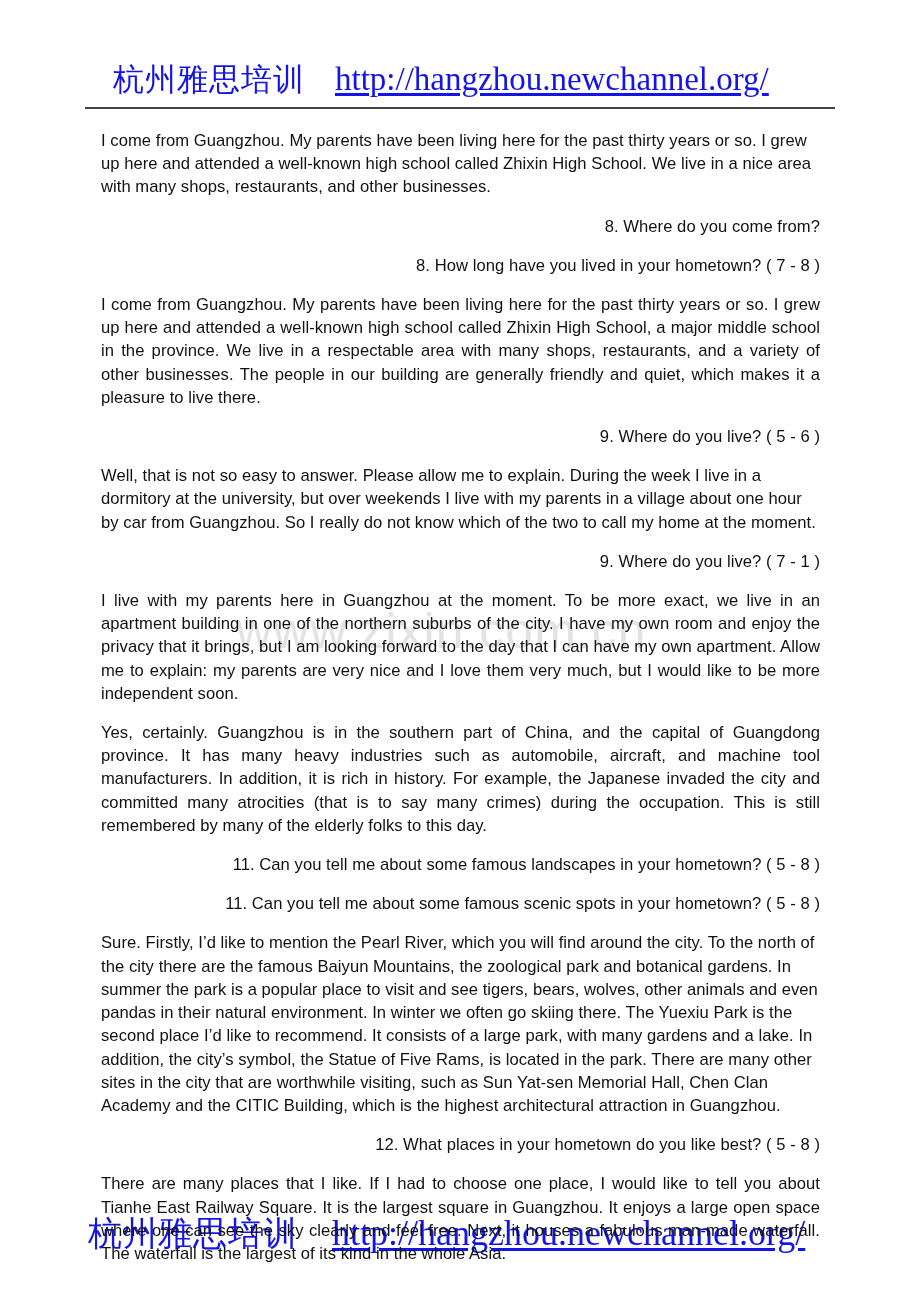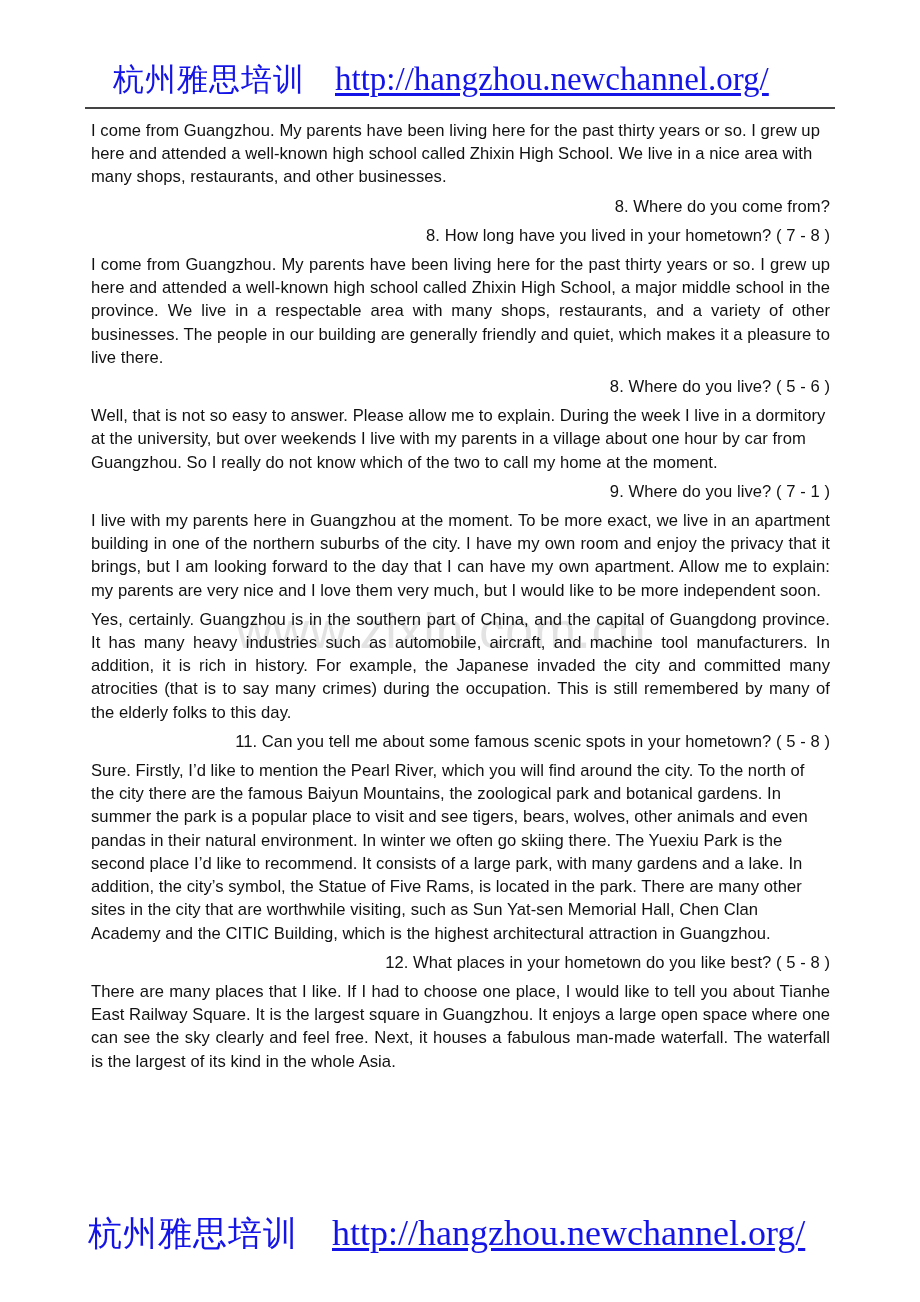--- a/index.html
+++ b/index.html
@@ -85,21 +85,21 @@
     position: absolute;
     left: 85px;
     top: 113px;
     width: 751px;
     z-index: 2;
   }
   .line, .para {
     font-size: 16.6px;
     line-height: 23.2px;
     color: #111111;
-    margin: 6px;
+    margin: 16px;
     letter-spacing: 0.05px;
   }
   .para.justify {
     text-align: justify;
     text-align-last: left;
   }
   .para.leftalign {
     text-align: left;
   }
   .line {
@@ -118,25 +118,26 @@
 
   <div class="header-rule"></div>
 
   <div class="watermark">www.zixin.com.cn</div>
 
   <div class="content">
       <p class="para leftalign">I come from Guangzhou. My parents have been living here for the past thirty years or so. I grew up here and attended a well-known high school called Zhixin High School. We live in a nice area with many shops, restaurants, and other businesses.</p>
       <p class="line">8. Where do you come from?</p>
       <p class="line">8. How long have you lived in your hometown? ( 7 - 8 )</p>
       <p class="para justify">I come from Guangzhou. My parents have been living here for the past thirty years or so. I grew up here and attended a well-known high school called Zhixin High School, a major middle school in the province. We live in a respectable area with many shops, restaurants, and a variety of other businesses. The people in our building are generally friendly and quiet, which makes it a pleasure to live there.</p>
-      <p class="line">8. Where do you live? ( 5 - 6 )</p>
+      <p class="line">9. Where do you live? ( 5 - 6 )</p>
       <p class="para leftalign">Well, that is not so easy to answer. Please allow me to explain. During the week I live in a dormitory at the university, but over weekends I live with my parents in a village about one hour by car from Guangzhou. So I really do not know which of the two to call my home at the moment.</p>
       <p class="line">9. Where do you live? ( 7 - 1 )</p>
       <p class="para justify">I live with my parents here in Guangzhou at the moment. To be more exact, we live in an apartment building in one of the northern suburbs of the city. I have my own room and enjoy the privacy that it brings, but I am looking forward to the day that I can have my own apartment. Allow me to explain: my parents are very nice and I love them very much, but I would like to be more independent soon.</p>
       <p class="para justify">Yes, certainly. Guangzhou is in the southern part of China, and the capital of Guangdong province. It has many heavy industries such as automobile, aircraft, and machine tool manufacturers. In addition, it is rich in history. For example, the Japanese invaded the city and committed many atrocities (that is to say many crimes) during the occupation. This is still remembered by many of the elderly folks to this day.</p>
+      <p class="line">11. Can you tell me about some famous landscapes in your hometown? ( 5 - 8 )</p>
       <p class="line">11. Can you tell me about some famous scenic spots in your hometown? ( 5 - 8 )</p>
       <p class="para leftalign">Sure. Firstly, I’d like to mention the Pearl River, which you will find around the city. To the north of the city there are the famous Baiyun Mountains, the zoological park and botanical gardens. In summer the park is a popular place to visit and see tigers, bears, wolves, other animals and even pandas in their natural environment. In winter we often go skiing there. The Yuexiu Park is the second place I’d like to recommend. It consists of a large park, with many gardens and a lake. In addition, the city’s symbol, the Statue of Five Rams, is located in the park. There are many other sites in the city that are worthwhile visiting, such as Sun Yat-sen Memorial Hall, Chen Clan Academy and the CITIC Building, which is the highest architectural attraction in Guangzhou.</p>
       <p class="line">12. What places in your hometown do you like best? ( 5 - 8 )</p>
       <p class="para justify">There are many places that I like. If I had to choose one place, I would like to tell you about Tianhe East Railway Square. It is the largest square in Guangzhou. It enjoys a large open space where one can see the sky clearly and feel free. Next, it houses a fabulous man-made waterfall. The waterfall is the largest of its kind in the whole Asia.</p>
     </div>
 
   <div class="banner banner-footer">
     <span class="banner-cn">杭州雅思培训</span><span class="banner-url">http://hangzhou.newchannel.org/</span>
   </div>
 

